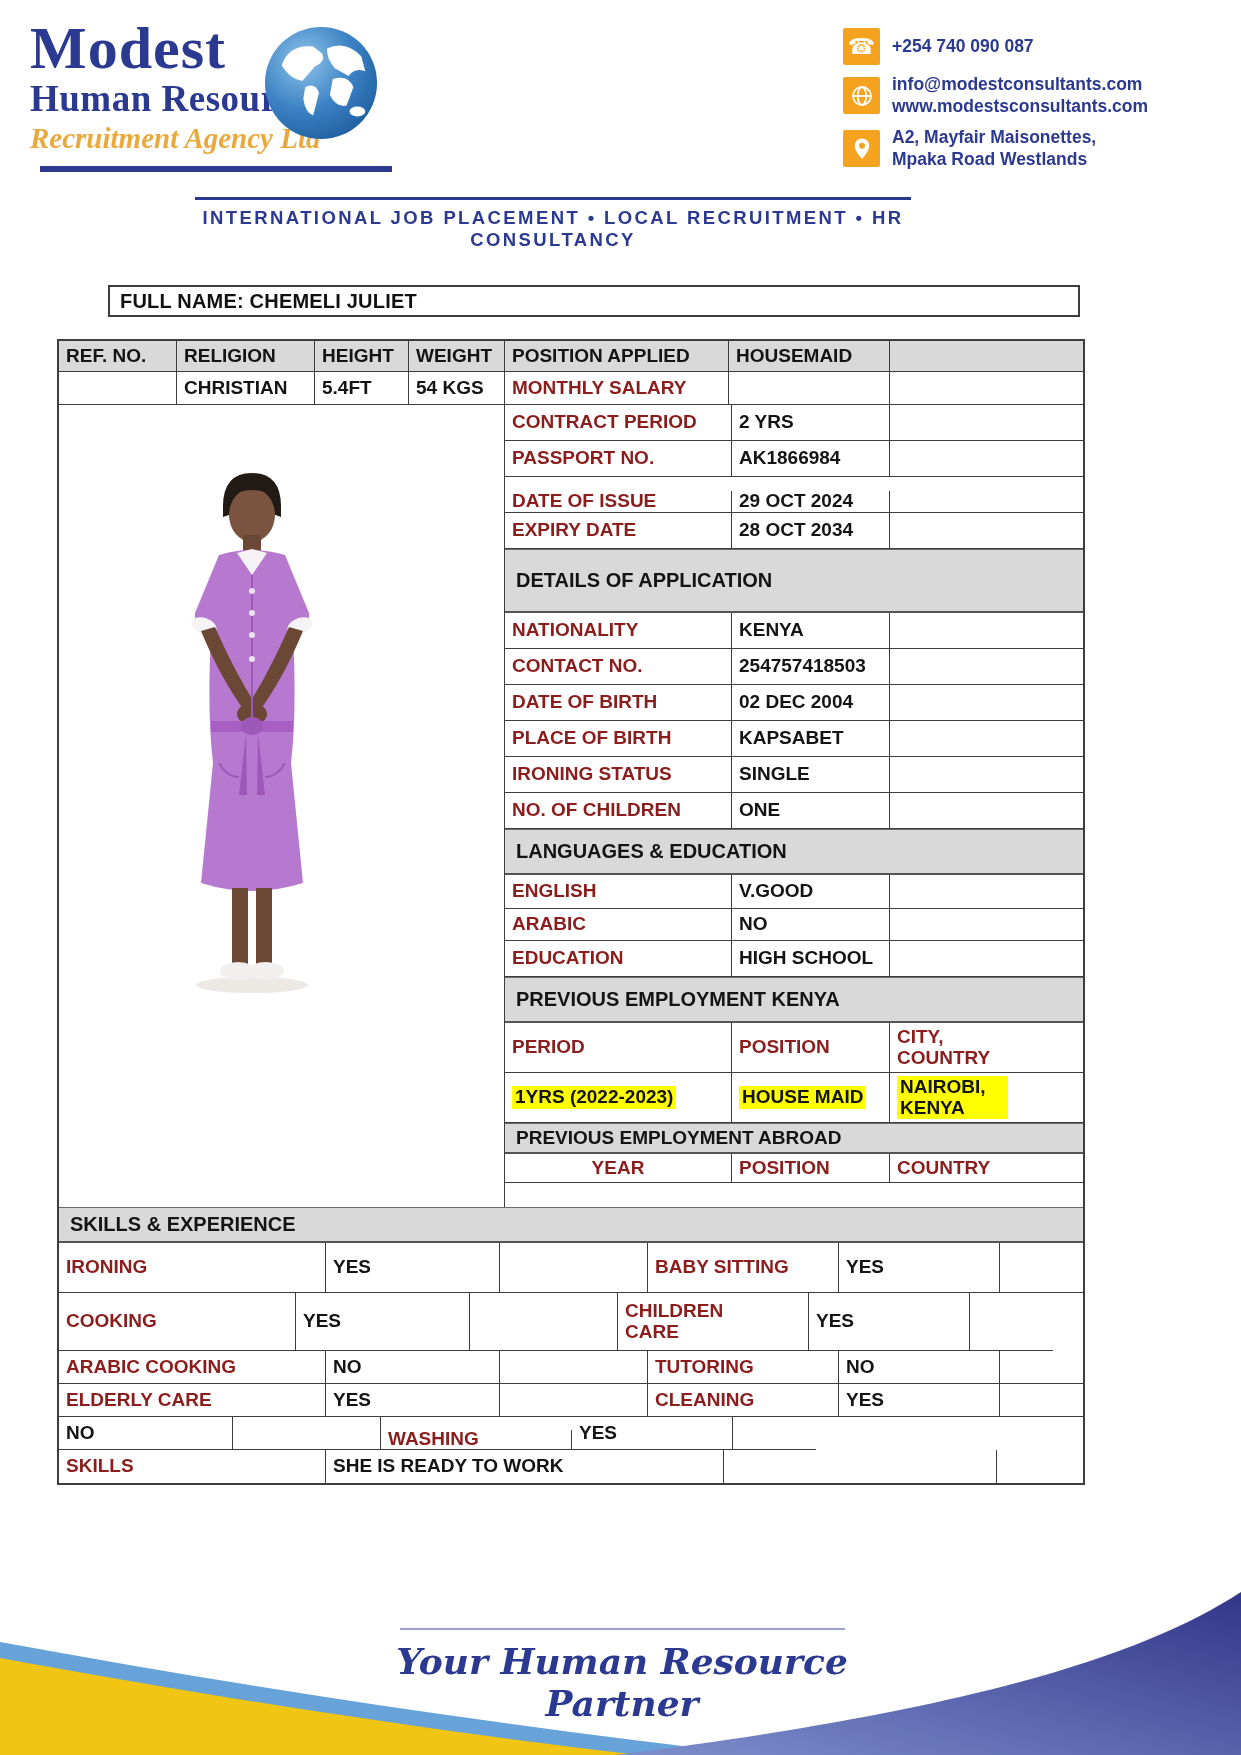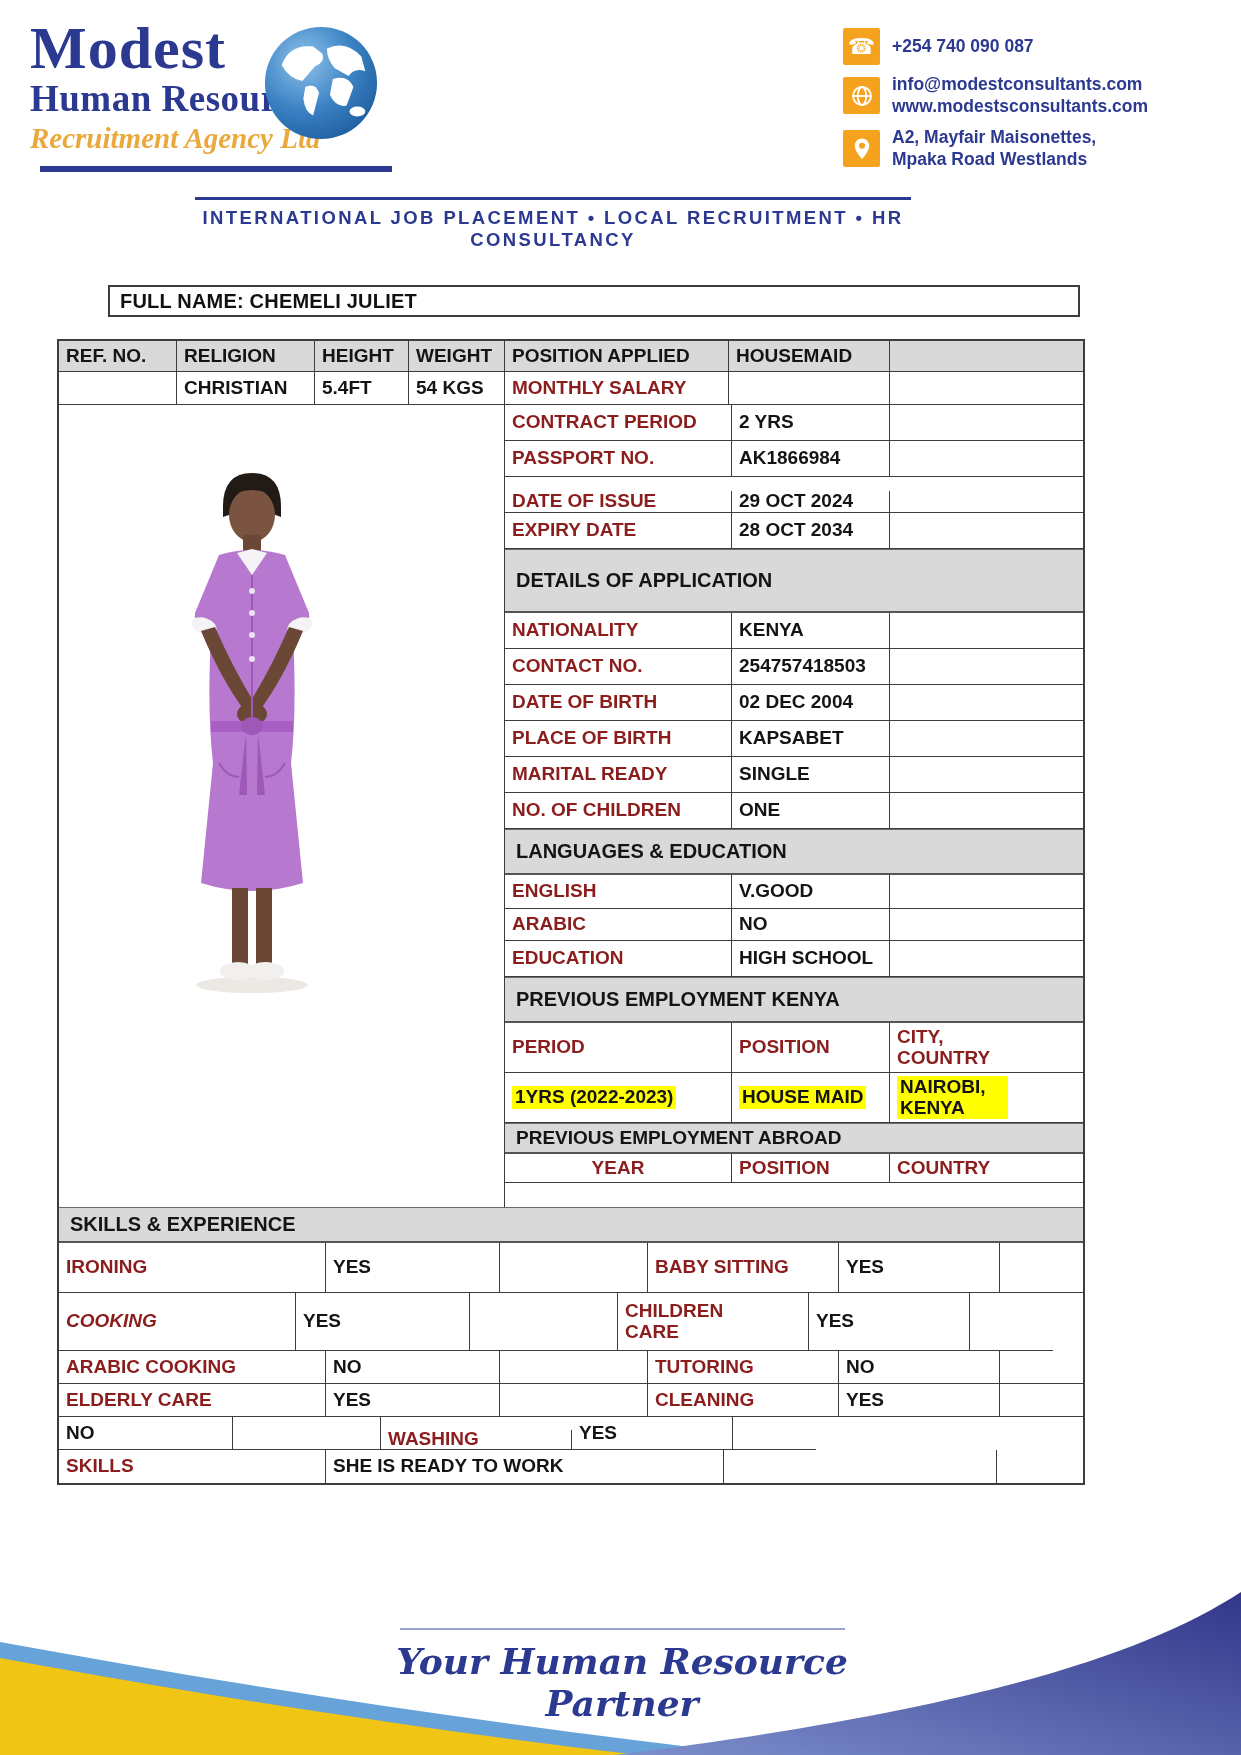--- a/index.html
+++ b/index.html
@@ -216,21 +216,21 @@
         <div class="cell red" style="width:227px;">DATE OF BIRTH</div>
         <div class="cell" style="width:158px;">02 DEC 2004</div>
         <div class="cell last" style="width:193px;"></div>
       </div>
       <div class="trow" style="height:36px;">
         <div class="cell red" style="width:227px;">PLACE OF BIRTH</div>
         <div class="cell" style="width:158px;">KAPSABET</div>
         <div class="cell last" style="width:193px;"></div>
       </div>
       <div class="trow" style="height:36px;">
-        <div class="cell red" style="width:227px;">MARITAL READY</div>
+        <div class="cell red" style="width:227px;">IRONING STATUS</div>
         <div class="cell" style="width:158px;">SINGLE</div>
         <div class="cell last" style="width:193px;"></div>
       </div>
       <div class="trow" style="height:36px;">
         <div class="cell red" style="width:227px;">NO. OF CHILDREN</div>
         <div class="cell" style="width:158px;">ONE</div>
         <div class="cell last" style="width:193px;"></div>
       </div>
 
       <div class="band" style="height:46px;">LANGUAGES &amp; EDUCATION</div>
@@ -288,21 +288,21 @@
 
   <div class="trow" style="height:50px;">
     <div class="cell red" style="width:267px;">IRONING</div>
     <div class="cell" style="width:174px;">YES</div>
     <div class="cell" style="width:148px;"></div>
     <div class="cell red" style="width:191px;">BABY SITTING</div>
     <div class="cell" style="width:161px;">YES</div>
     <div class="cell last" style="width:83px;"></div>
   </div>
   <div class="trow" style="height:58px;">
-    <div class="cell red" style="width:237px;font-style:italic;">COOKING</div>
+    <div class="cell red" style="width:237px;">COOKING</div>
     <div class="cell" style="width:174px;">YES</div>
     <div class="cell" style="width:148px;"></div>
     <div class="cell red" style="width:191px;">
       <span class="wrap-narrow">CHILDREN CARE</span>
     </div>
     <div class="cell" style="width:161px;">YES</div>
     <div class="cell last" style="width:83px;"></div>
   </div>
   <div class="trow" style="height:33px;">
     <div class="cell red" style="width:267px;">ARABIC COOKING</div>

